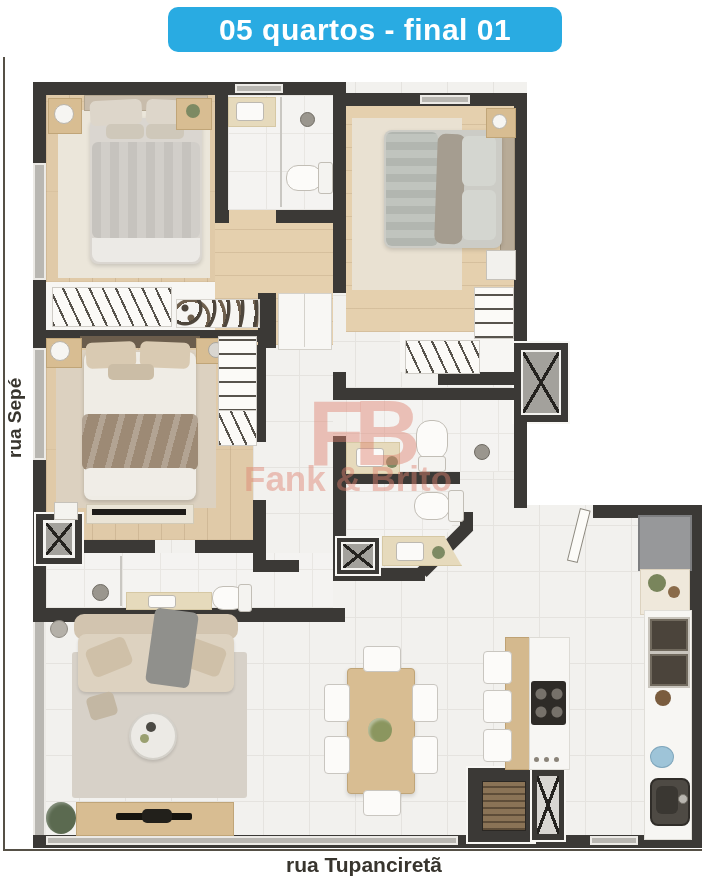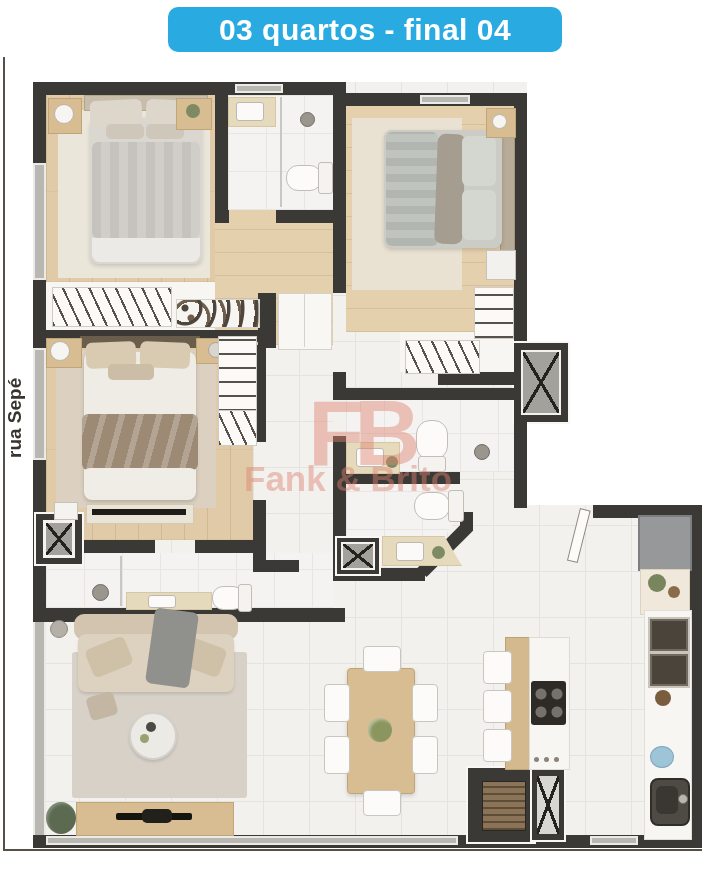--- a/index.html
+++ b/index.html
@@ -54,21 +54,21 @@
   #wm{left:230px;top:385px;width:300px;z-index:60;pointer-events:none;color:rgba(221,128,110,0.45);}
   #wm .mono{position:absolute;left:78px;top:8px;font-size:92px;font-weight:bold;letter-spacing:-10px;line-height:80px;}
   #wm .name{position:absolute;left:14px;top:74px;font-size:35px;font-weight:bold;white-space:nowrap;}
   .dot{border-radius:50%;}
 </style>
 </head>
 <body>
 
 <div id="stage">
 
-  <div id="banner" class="a">03 quartos - final 04</div>
+  <div id="banner" class="a">05 quartos - final 01</div>
 
   <div class="a" style="left:3px;top:57px;width:2px;height:793px;background:#555046;"></div>
   <div class="a" style="left:3px;top:849px;width:699px;height:2px;background:#555046;"></div>
 
   <div class="a tile" style="left:33px;top:82px;width:494px;height:490px;"></div>
   <div class="a tile" style="left:33px;top:505px;width:669px;height:343px;"></div>
 
   <div class="a wood" style="left:46px;top:95px;width:169px;height:187px;"></div>
   <div class="a" style="left:58px;top:110px;width:152px;height:168px;background:#ebe6da;"></div>
   <div class="a whitefloor" style="left:46px;top:282px;width:212px;height:48px;"></div>
@@ -258,19 +258,20 @@
   <div class="a" style="left:644px;top:610px;width:46px;height:228px;background:#f7f6f3;border:1px solid #e0ded8;"></div>
   <div class="a oven" style="left:648px;top:617px;width:38px;height:32px;"></div>
   <div class="a oven" style="left:648px;top:652px;width:38px;height:32px;"></div>
   <div class="a dot" style="left:655px;top:690px;width:16px;height:16px;background:#7a5c3e;"></div>
   <div class="a" style="left:650px;top:746px;width:22px;height:20px;background:#9ec4d8;border-radius:50%;border:1px solid #7fa6bc;"></div>
   <div class="a" style="left:650px;top:778px;width:36px;height:44px;background:#4e4a44;border-radius:8px;border:2px solid #302d29;"></div>
   <div class="a" style="left:656px;top:786px;width:22px;height:28px;background:#3a3732;border-radius:6px;"></div>
   <div class="a dot" style="left:678px;top:794px;width:8px;height:8px;background:#b9b6b0;border:1px solid #77736b;"></div>
 
   <div id="street-left" class="a txt">rua Sepé</div>
+  <div id="street-bottom" class="a txt">rua Tupanciretã</div>
 
   <div id="wm" class="a">
     <div class="mono">FB</div>
     <div class="name">Fank &amp; Brito</div>
   </div>
 
 </div>
 
 </body></html>

